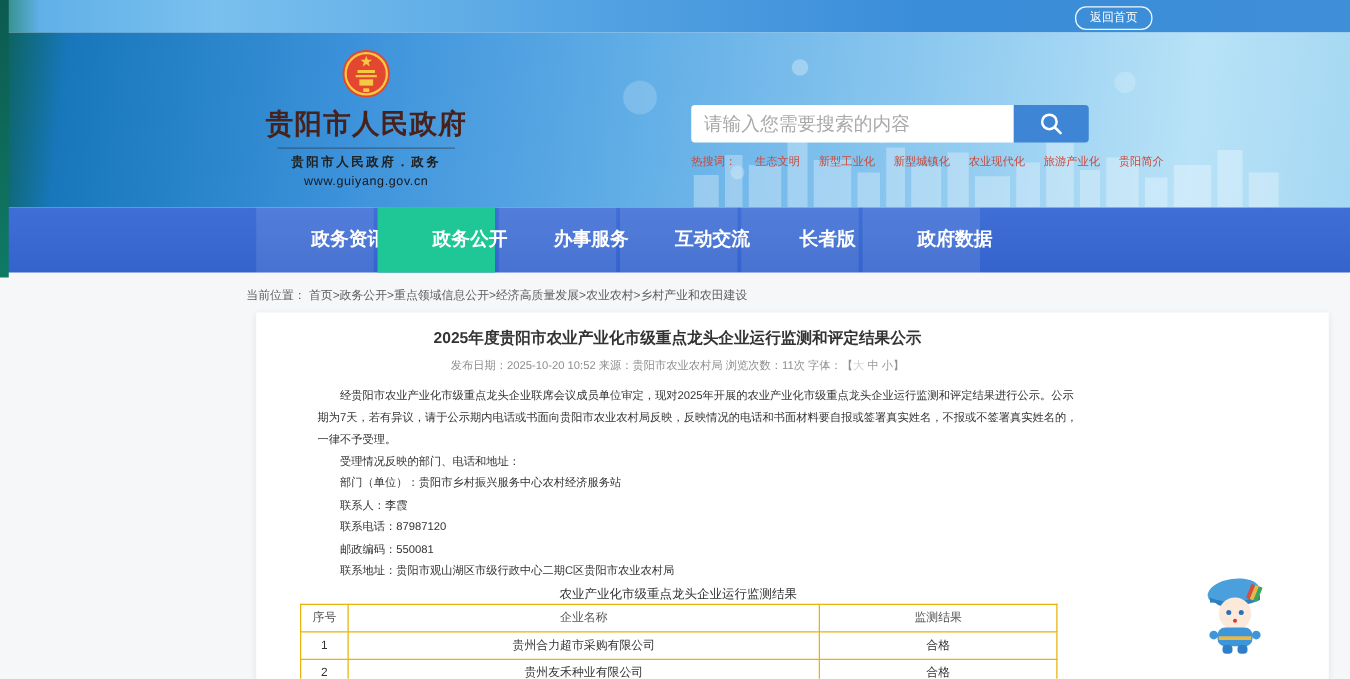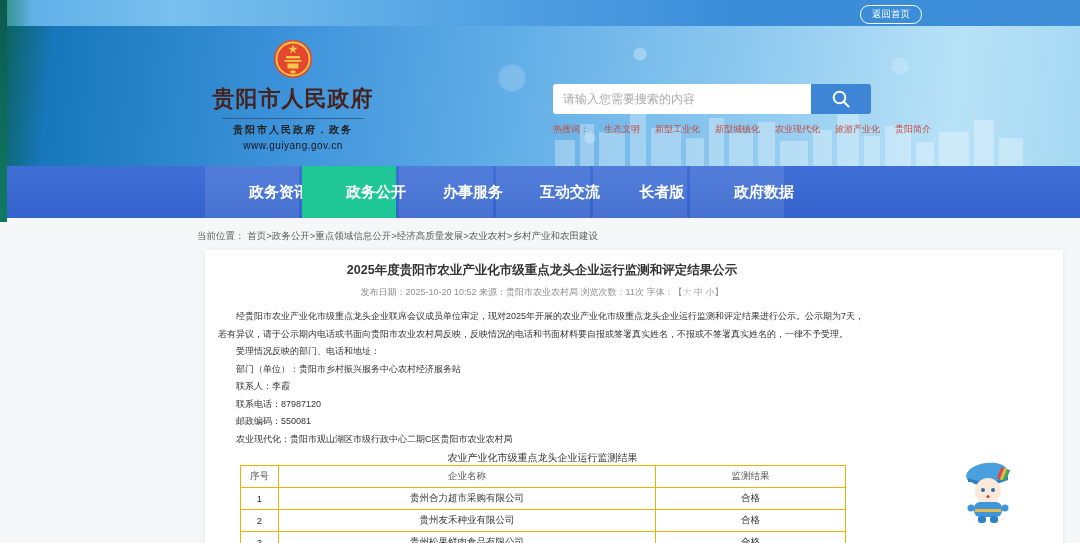--- a/index.html
+++ b/index.html
@@ -62,22 +62,22 @@
     font-size:10px; font-weight:bold; color:#20201f; letter-spacing:2px; white-space:nowrap;
   }
   .site-url { margin-top:3px; font-size:10px; color:#15151a; letter-spacing:.5px; }
 
   .search-wrap {
     position:absolute; left:553px; top:58px; width:318px; height:30px;
     display:flex; z-index:3;
   }
   .search-input {
     flex:1; border:none; outline:none; border-radius:3px 0 0 3px;
-    padding:0 10px; font-size:12px; color:#333; background:#fff;
-    font-family:Liberation Serif, serif;
+    padding:0 10px; font-size:15px; color:#333; background:#fff;
+    font-family:Liberation Sans, sans-serif;
   }
   .search-input::placeholder { color:#a9a9a9; }
   .search-btn {
     width:60px; border:none; background:#3e86d5; border-radius:0 3px 3px 0;
     display:flex; align-items:center; justify-content:center; cursor:pointer;
   }
   .hot-row {
     position:absolute; left:553px; top:97px; display:flex; gap:15px;
     font-size:9px; color:#c9493b; z-index:3; white-space:nowrap;
   }
@@ -116,21 +116,21 @@
   }
   .article-meta {
     margin-top:8px; text-align:center; font-size:9px; color:#8f8f8f;
     line-height:12px; white-space:nowrap;
   }
   .article-meta .f-large { color:#cfcfcf; }
   .article-meta .f-mid { color:#9a9a9a; cursor:pointer; }
   .article-meta .f-small { color:#9a9a9a; cursor:pointer; }
   .article-body { margin-top:10px; }
   .article-body p {
-    font-size:9px; color:#333; line-height:17.5px; text-indent:2em;
+    font-size:9px; color:#333; line-height:17.5px; text-indent:2em;margin-left:36px;
   }
   .table-wrap { margin-left:22px; width:605px; margin-top:3px; }
   .table-caption {
     text-align:center; font-size:10px; font-weight:normal; color:#333;
     line-height:14px; margin-bottom:0;
   }
   table.result { width:100%; border-collapse:collapse; table-layout:fixed; }
   table.result th, table.result td {
     border:1px solid #eab308; height:22px; text-align:center;
     font-size:9.5px; font-weight:normal; color:#333; padding:0;
@@ -236,21 +236,21 @@
       <span>字体：</span><span>【</span><span class="f-large">大</span>&nbsp;<span class="f-mid">中</span>&nbsp;<span class="f-small">小</span><span>】</span>
     </div>
 
     <div class="article-body">
       <p>经贵阳市农业产业化市级重点龙头企业联席会议成员单位审定，现对2025年开展的农业产业化市级重点龙头企业运行监测和评定结果进行公示。公示期为7天，若有异议，请于公示期内电话或书面向贵阳市农业农村局反映，反映情况的电话和书面材料要自报或签署真实姓名，不报或不签署真实姓名的，一律不予受理。</p>
       <p>受理情况反映的部门、电话和地址：</p>
       <p>部门（单位）：贵阳市乡村振兴服务中心农村经济服务站</p>
       <p>联系人：李霞</p>
       <p>联系电话：87987120</p>
       <p>邮政编码：550081</p>
-      <p>农业现代化：贵阳市观山湖区市级行政中心二期C区贵阳市农业农村局</p>
+      <p>联系地址：贵阳市观山湖区市级行政中心二期C区贵阳市农业农村局</p>
     </div>
 
     <div class="table-wrap">
       <div class="table-caption">农业产业化市级重点龙头企业运行监测结果</div>
       <table class="result">
         <colgroup>
             <col class="c1">
             <col class="c2">
             <col class="c3">
           </colgroup>

